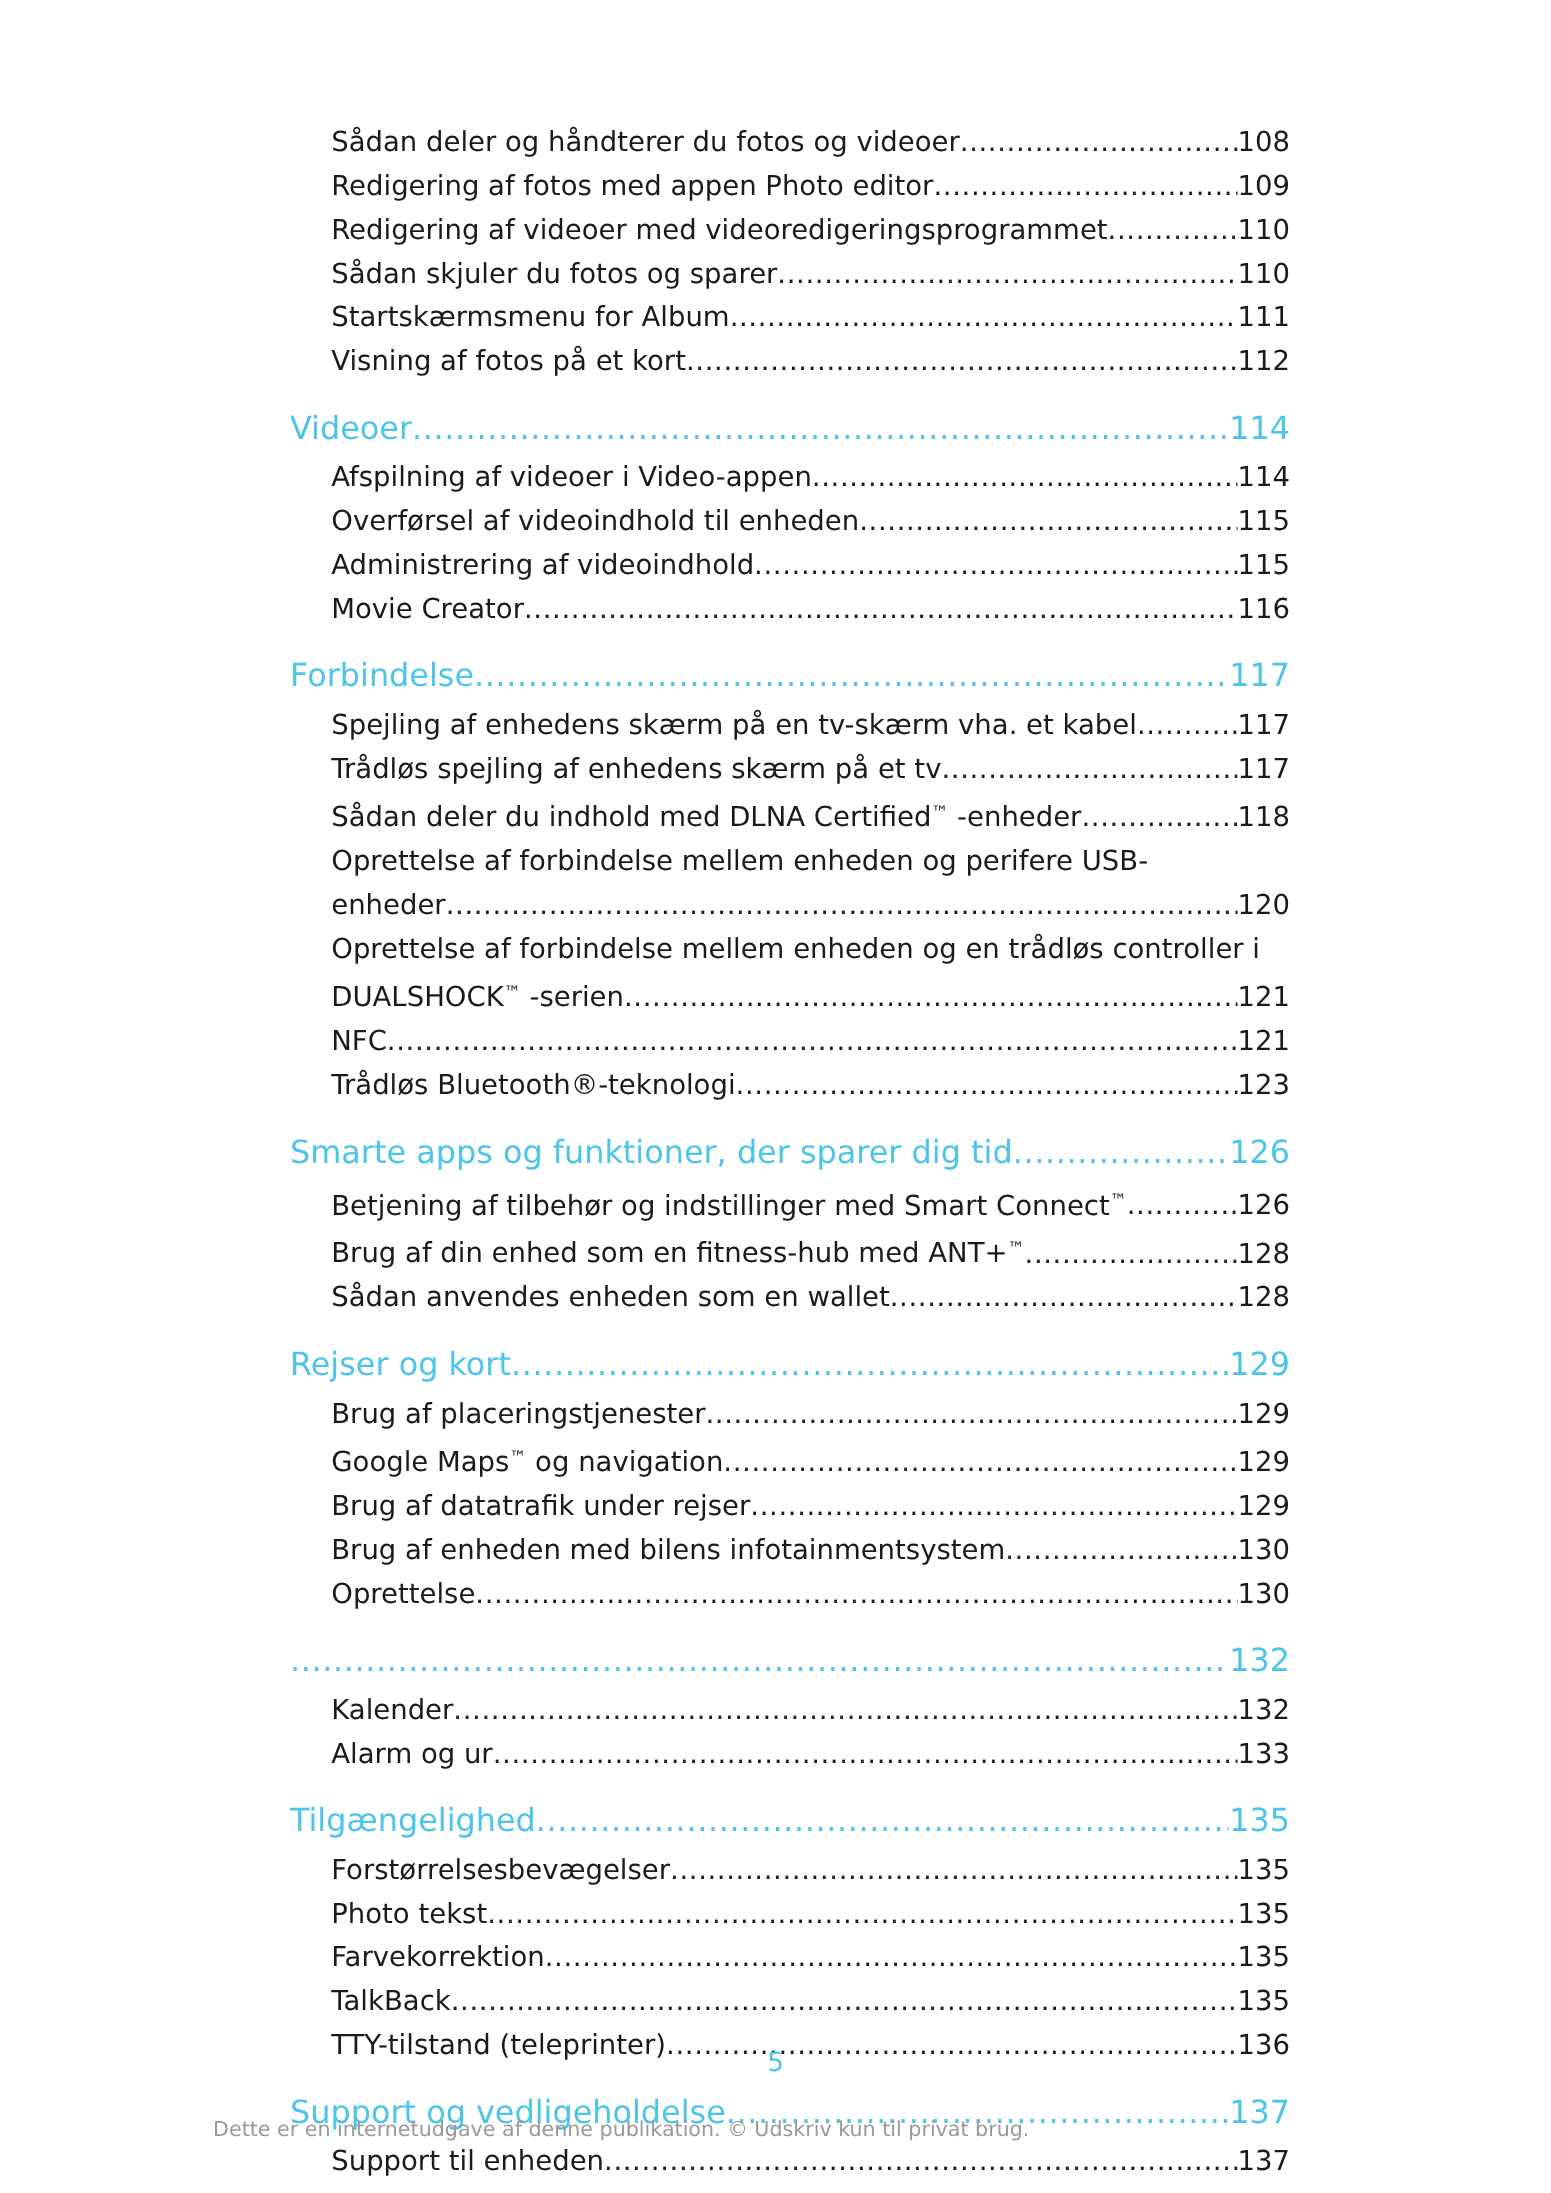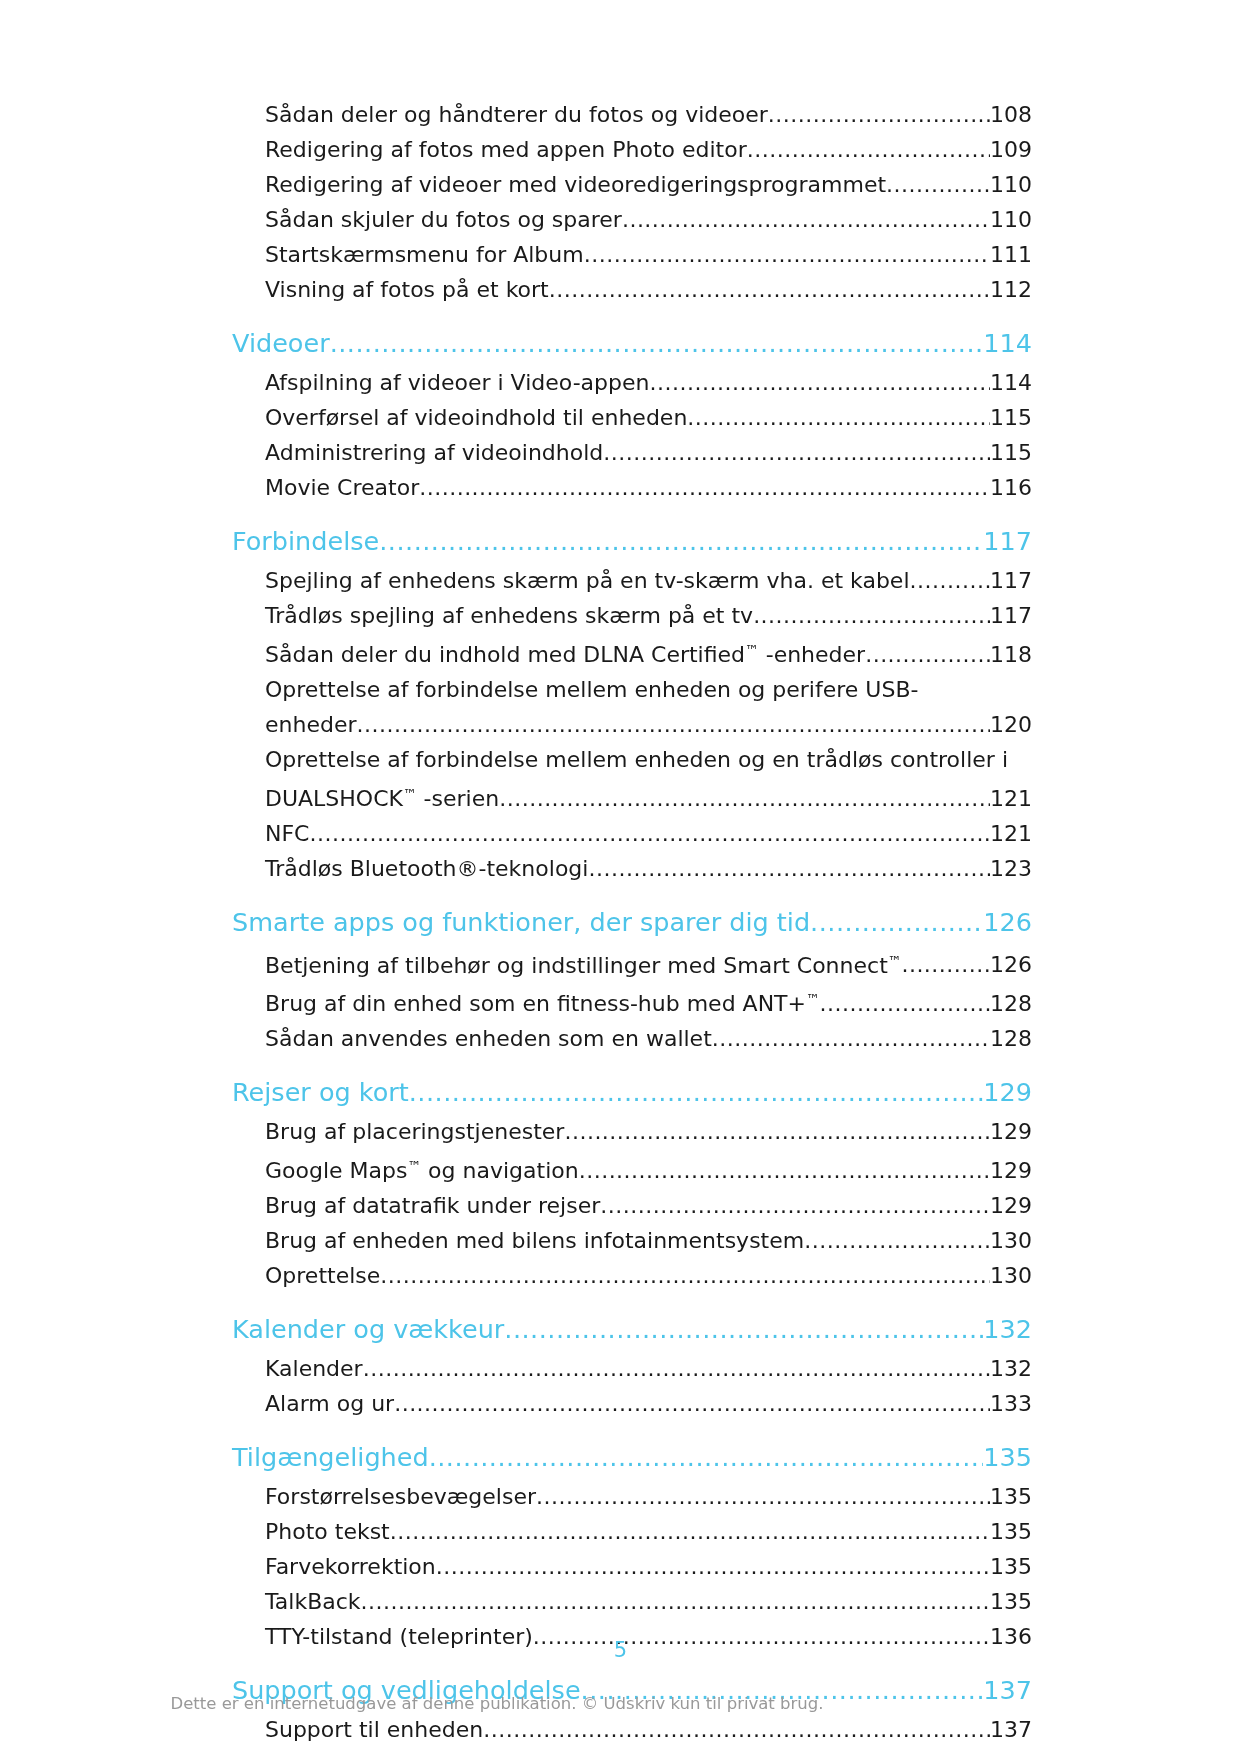--- a/index.html
+++ b/index.html
@@ -269,21 +269,20 @@
         <span class="title">Brug af enheden med bilens infotainmentsystem</span>
         <span class="leader">....................................................................................................................................................................................................................................................................</span>
         <span class="pageno">130</span>
       </div>
       <div class="row h2row">
         <span class="title">Oprettelse</span>
         <span class="leader">....................................................................................................................................................................................................................................................................</span>
         <span class="pageno">130</span>
       </div>
       <div class="row h1row">
-        <span class="title">Kalender og vækkeur</span>
         <span class="leader">....................................................................................................................................................................................................................................................................</span>
         <span class="pageno">132</span>
       </div>
       <div class="row h2row">
         <span class="title">Kalender</span>
         <span class="leader">....................................................................................................................................................................................................................................................................</span>
         <span class="pageno">132</span>
       </div>
       <div class="row h2row">
         <span class="title">Alarm og ur</span>

